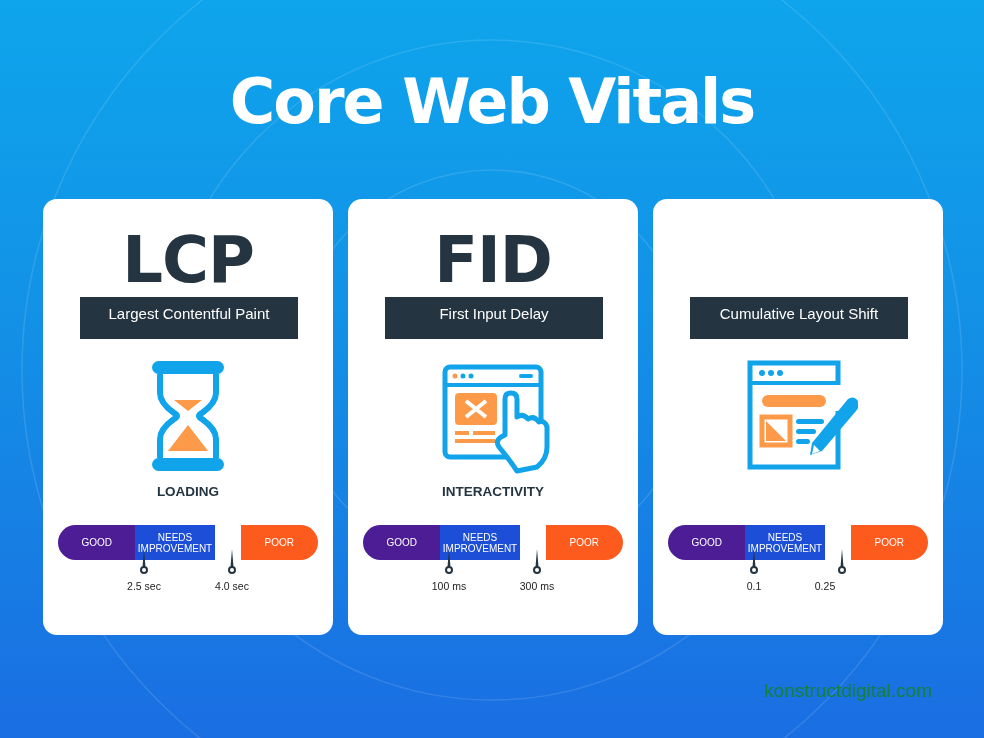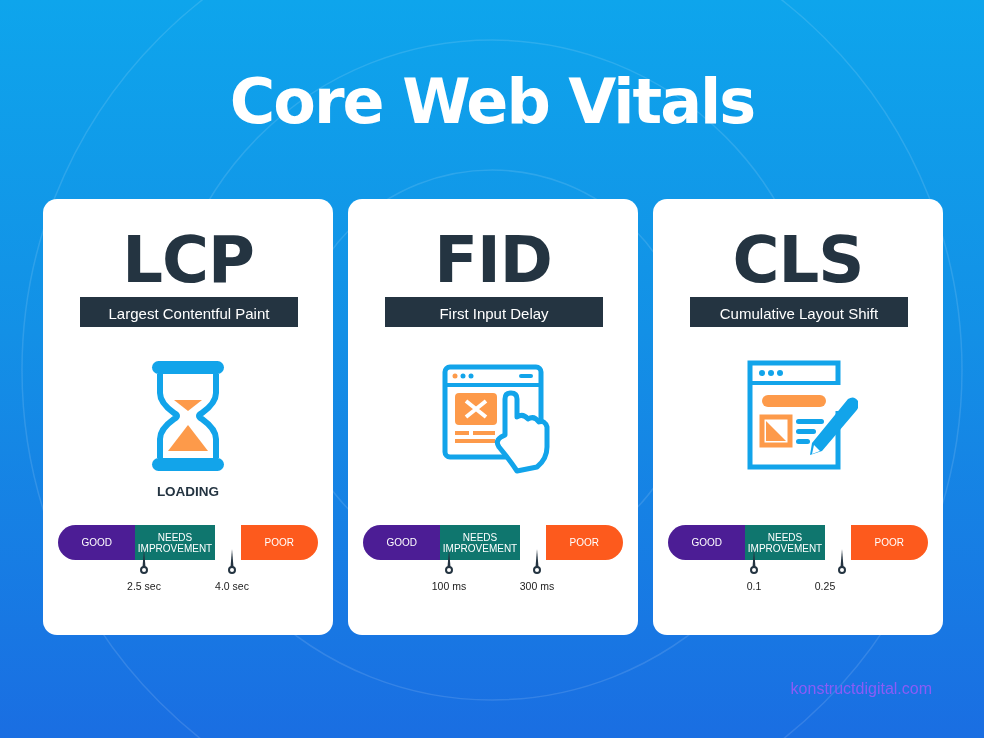--- a/index.html
+++ b/index.html
@@ -20,43 +20,43 @@
     position: absolute; top: 199px; width: 290px; height: 436px;
     background: #fff; border-radius: 14px;
   }
   .card .abbr {
     position: absolute; top: 26px; left: 0; width: 100%;
     text-align: center; color: #243441;
     font-family: "DejaVu Sans", sans-serif;
     font-weight: bold; font-size: 64px; letter-spacing: -1px; line-height: 70px;
   }
   .card .fullname {
-    position: absolute; top: 98px; left: 37px; width: 218px; height: 30px;
+    position: absolute; top: 98px; left: 37px; width: 218px; height: 42px;
     background: #243441; color: #fff; text-align: center;
     font-size: 15px; line-height: 34px;
   }
   .card .icon { position: absolute; top: 156px; left: 85px; width: 120px; height: 120px; }
   .card .category {
     position: absolute; top: 285px; left: 0; width: 100%;
     text-align: center; color: #243441; font-weight: bold; font-size: 13.5px;
   }
   .scale {
     position: absolute; top: 326px; left: 15px; width: 260px; height: 35px;
     border-radius: 18px; overflow: hidden; display: flex;
   }
   .seg { height: 100%; display: flex; align-items: center; justify-content: center;
          color: #fff; font-size: 10px; text-align: center; line-height: 11px; }
   .seg.good { width: 86px; background: #4c1d95; }
-  .seg.ni { width: 88px; background: #0f766e; }
+  .seg.ni { width: 88px; background: #1d4ed8; }
   .seg.poor { width: 86px; background: #fd5a1d; margin-left: 26px; }
   .marker { position: absolute; top: 350px; width: 10px; height: 26px; }
   .thresh { position: absolute; top: 381px; width: 60px; text-align: center;
             color: #222; font-size: 10.5px; }
   .brand {
-    position: absolute; right: 52px; top: 680px; color: #8b5cf6; font-size: 16px; text-align: right;
+    position: absolute; right: 52px; top: 680px; color: #15803d; font-size: 19px; text-align: right;
   }
 </style>
 </head>
 <body>
 
 <svg class="bg-rings" width="984" height="738">
   <g fill="none" stroke="rgba(255,255,255,0.12)" stroke-width="1.5">
     <circle cx="492" cy="370" r="470"></circle>
     <circle cx="492" cy="370" r="330"></circle>
     <circle cx="492" cy="370" r="200"></circle>
@@ -105,41 +105,41 @@
     <circle cx="30" cy="21" r="2.5" fill="#12a4ea"></circle>
     <circle cx="38" cy="21" r="2.5" fill="#12a4ea"></circle>
     <rect x="86" y="19" width="14" height="4" rx="2" fill="#12a4ea"></rect>
     <rect x="22" y="38" width="42" height="32" rx="4" fill="#fd9a4a"></rect>
     <path d="M33 46 L53 62 M53 46 L33 62" stroke="#fff" stroke-width="4"></path>
     <rect x="22" y="76" width="14" height="4" fill="#fd9a4a"></rect>
       <rect x="40" y="76" width="22" height="4" fill="#fd9a4a"></rect>
     <rect x="22" y="84" width="40" height="4" fill="#fd9a4a"></rect>
     <path d="M72 80 L72 44 Q72 38 78 38 Q84 38 84 44 L84 62 Q90 58 95 64 Q101 60 106 67 Q112 65 114 72 L114 92 Q114 104 104 112 L84 116 Q76 104 66 92 Q62 86 68 82 Z" fill="#fff" stroke="#12a4ea" stroke-width="5" stroke-linejoin="round"></path>
   </svg>
+  <div class="category">INTERACTIVITY</div>
   <div class="scale">
     <div class="seg good">GOOD</div>
     <div class="seg ni">
         <span><span>NEEDS</span><br><span>IMPROVEMENT</span></span>
       </div>
     <div class="seg poor">POOR</div>
   </div>
   <svg class="marker" style="left:96px;" viewBox="0 0 10 26">
       <path d="M5 0 L6.5 18 L3.5 18 Z" fill="#243441"></path>
       <circle cx="5" cy="21" r="3" fill="#fff" stroke="#243441" stroke-width="2"></circle>
     </svg>
   <svg class="marker" style="left:184px;" viewBox="0 0 10 26">
       <path d="M5 0 L6.5 18 L3.5 18 Z" fill="#243441"></path>
       <circle cx="5" cy="21" r="3" fill="#fff" stroke="#243441" stroke-width="2"></circle>
     </svg>
   <div class="thresh" style="left:71px;">100 ms</div>
   <div class="thresh" style="left:159px;">300 ms</div>
 </div>
 
 <div class="card" style="left:653px;">
-  <div class="abbr">CLS</div>
   <div class="fullname">Cumulative Layout Shift</div>
   <svg class="icon" viewBox="0 0 120 120">
     <path d="M100 56 L100 112 L12 112 L12 8 L100 8 L100 30" fill="none" stroke="#12a4ea" stroke-width="5"></path>
     <line x1="12" y1="28" x2="100" y2="28" stroke="#12a4ea" stroke-width="4"></line>
     <circle cx="24" cy="18" r="3" fill="#12a4ea"></circle>
       <circle cx="33" cy="18" r="3" fill="#12a4ea"></circle>
       <circle cx="42" cy="18" r="3" fill="#12a4ea"></circle>
     <rect x="24" y="40" width="64" height="12" rx="6" fill="#fd9a4a"></rect>
     <rect x="24" y="62" width="28" height="28" fill="none" stroke="#fd9a4a" stroke-width="5"></rect>
     <path d="M28 66 L48 86 L28 86 Z" fill="#fd9a4a"></path>

